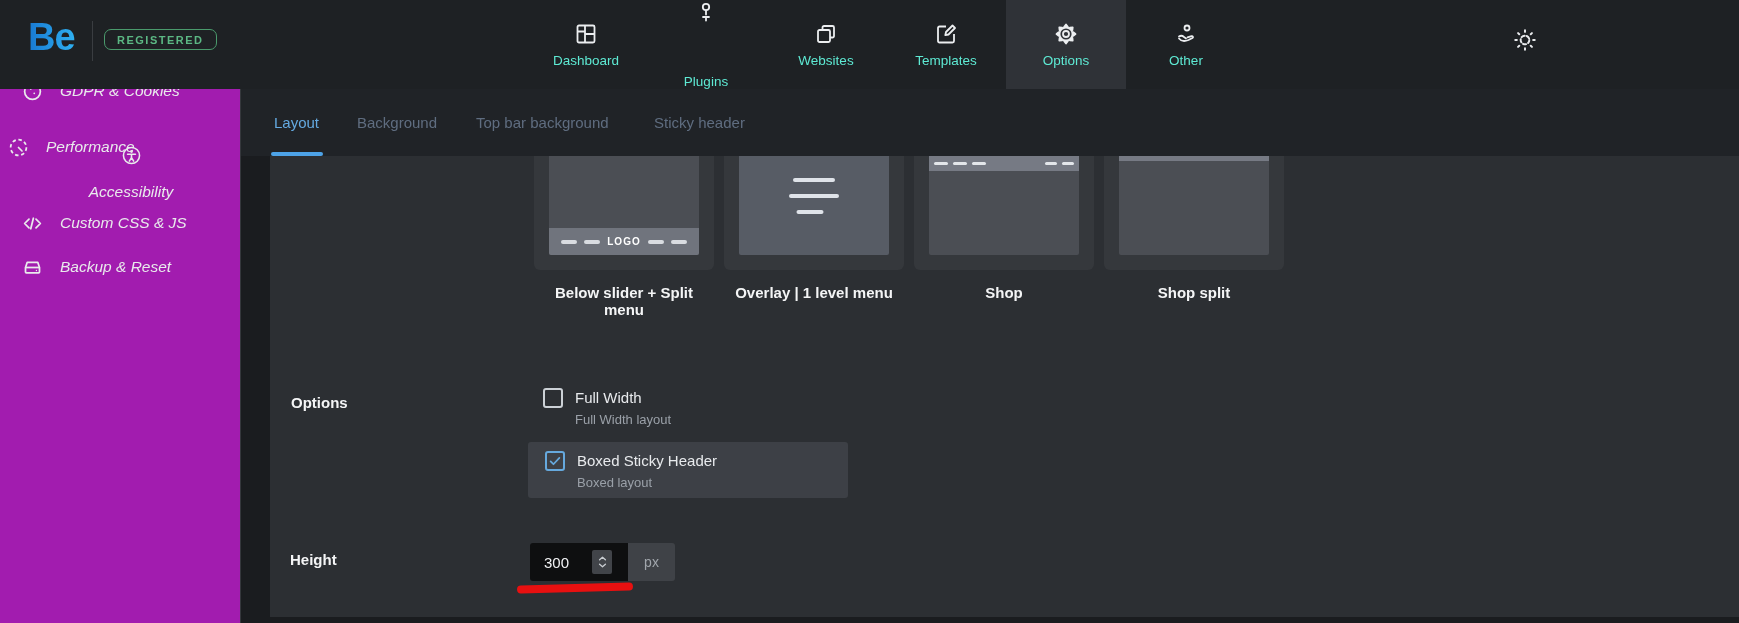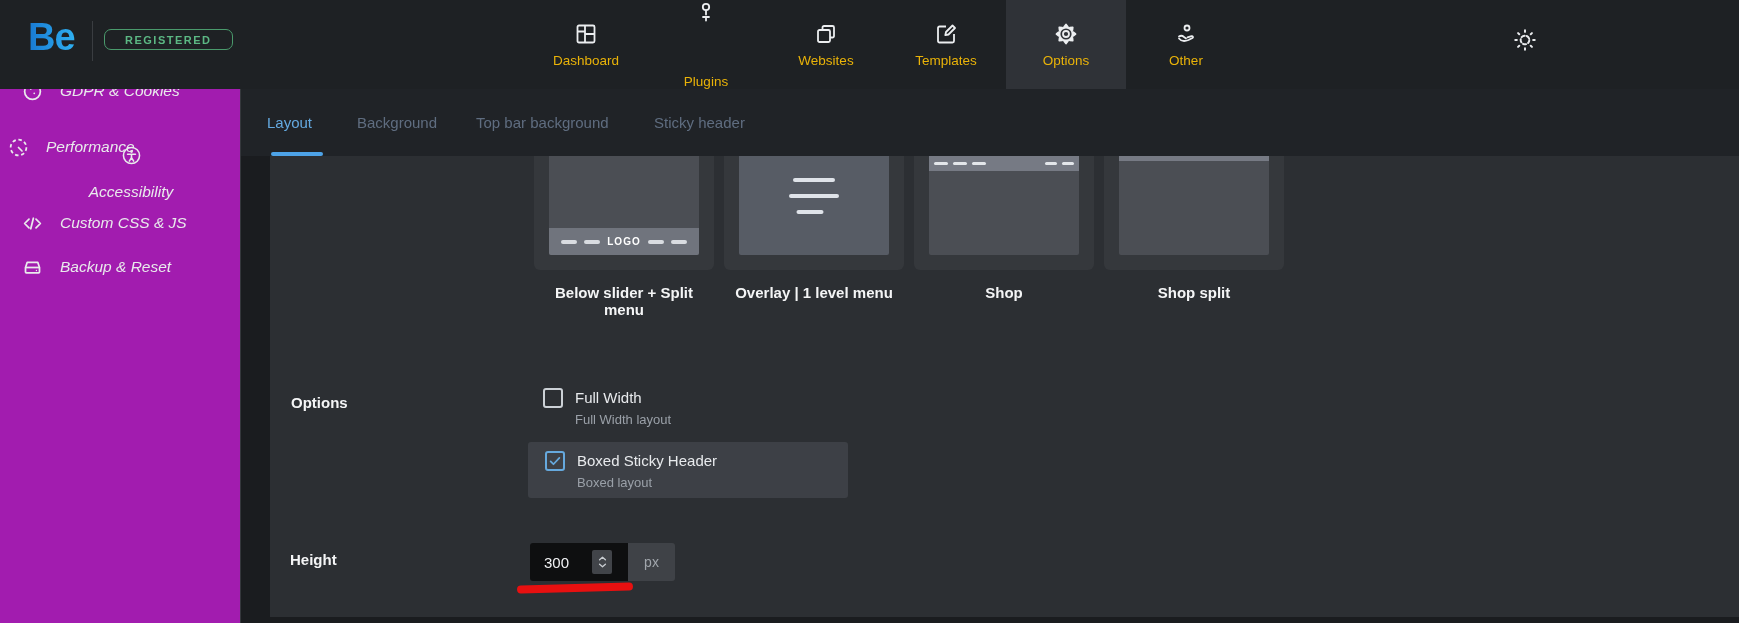--- a/index.html
+++ b/index.html
@@ -6,26 +6,26 @@
   html,body { width:1739px; height:623px; overflow:hidden; }
   body { font-family:"Liberation Sans","DejaVu Sans",sans-serif; background:#1a1c1f; color:#f1f2f4; }
   .stage { position:relative; width:1739px; height:623px; background:#1a1c1f; }
 
   
   .topbar { position:absolute; left:0; top:0; width:1739px; height:89px; background:#1e2124; z-index:20; }
   .logo { position:absolute; left:28px; top:16px; font-size:38px; font-weight:bold;
           background:linear-gradient(90deg,#1879d2,#2fb1f2); -webkit-background-clip:text; background-clip:text;
           -webkit-text-fill-color:transparent; color:#2196f3; letter-spacing:-1px; }
   .logo-div { position:absolute; left:92px; top:21px; width:1px; height:40px; background:#3a3d41; }
-  .badge { position:absolute; left:104px; top:29px; padding:4px 20px 3px; border:1px solid #4a9a6c; border-radius:7px;
+  .badge { position:absolute; left:104px; top:29px; padding:4px 12px 3px; border:1px solid #4a9a6c; border-radius:7px;
            color:#5cb884; font-size:11px; font-weight:bold; letter-spacing:1.5px; }
   .nav-item { position:absolute; top:0; width:120px; height:89px; display:flex; flex-direction:column;
               align-items:center; justify-content:center; gap:7px; cursor:pointer; }
   .nav-item .nicon { width:24px; height:24px; display:flex; align-items:center; justify-content:center; color:#eceef0; }
-  .nav-item .nlabel { font-size:13.5px; color:#eab308; }
+  .nav-item .nlabel { font-size:13.5px; color:#5eead4; }
   .nav-item.active { background:#2f3237; }
   .sun { position:absolute; left:1512px; top:27px; width:26px; height:26px; color:#e8eaec; cursor:pointer; }
 
   
   .sidebar { position:absolute; left:0; top:0; width:240px; height:623px; background:#a21caf; z-index:5;font-style:italic; }
   .side-item { position:absolute; left:0; width:240px; height:44px; display:flex; align-items:center; gap:17px;
                padding-left:22px; cursor:pointer; color:#e9eaec; }
   .side-item .sicon { width:21px; height:21px; color:#e9eaec; flex:0 0 auto; }
   .side-item .slabel { font-size:15.5px; }
   .vdiv { position:absolute; left:240px; top:89px; width:1px; height:534px; background:#35383c; z-index:6; }
@@ -199,21 +199,21 @@
 
     <span class="sun">
       <svg viewBox="0 0 24 24" width="26" height="26" fill="none" stroke="currentColor" stroke-width="1.8" stroke-linecap="round">
           <circle cx="12" cy="12" r="4" stroke-dasharray="3 2"></circle>
           <path d="M12 3v1.5M12 19.5V21M3 12h1.5M19.5 12H21M5.6 5.6l1.1 1.1M17.3 17.3l1.1 1.1M5.6 18.4l1.1-1.1M17.3 6.7l1.1-1.1"></path>
         </svg>
     </span>
   </header>
 
   <div class="tabbar">
-    <div class="tab active" style="left:26px;text-align:center;">
+    <div class="tab active" style="left:33px;text-align:center;">
       <span>Layout</span>
     </div>
     <div class="tab" style="left:116px;">
       <span>Background</span>
     </div>
     <div class="tab" style="left:413px;">
       <span>Sticky header</span>
     </div>
     <div class="tab" style="left:235px;">
       <span>Top bar background</span>

